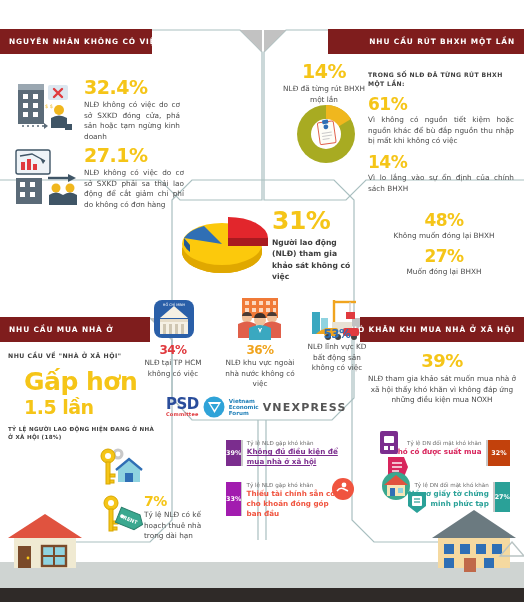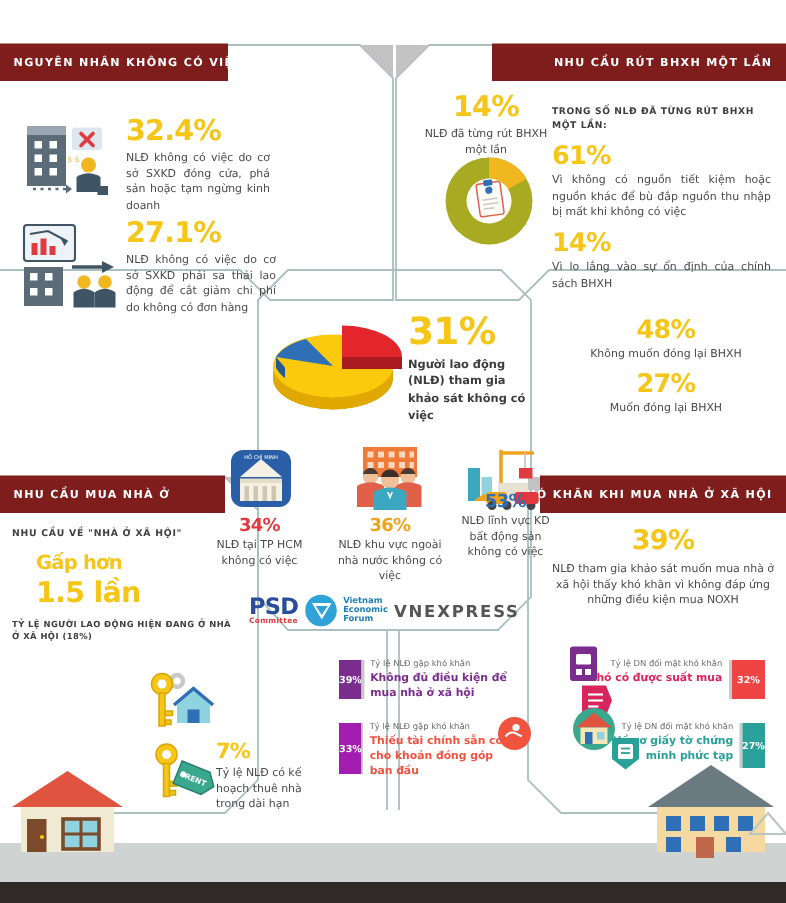--- a/index.html
+++ b/index.html
@@ -273,21 +273,21 @@
     <div style="display:flex;flex-direction:column;line-height:1.12;">
       <span style="font-size:5.6px;font-weight:bold;color:#1e7fb8;">Vietnam</span>
       <span style="font-size:5.6px;font-weight:bold;color:#1e7fb8;">Economic</span>
       <span style="font-size:5.6px;font-weight:bold;color:#1e7fb8;">Forum</span>
     </div>
     <span style="font-size:11px;font-weight:bold;color:#555;letter-spacing:1.2px;">VNEXPRESS</span>
   </div>
 
   <div style="position:absolute;left:8px;top:352px;width:150px;z-index:12;">
     <div class="cap" style="font-size:6.2px;letter-spacing:.5px;">NHU CẦU VỀ "NHÀ Ở XÃ HỘI"</div>
-    <div class="big y" style="font-size:13px;margin-top:10px;margin-left:16px;">Gấp hơn</div>
+    <div class="big y" style="font-size:25px;margin-top:10px;margin-left:16px;">Gấp hơn</div>
     <div class="big y" style="font-size:19px;margin-top:4px;margin-left:16px;">1.5 lần</div>
     <div class="cap" style="font-size:5.6px;line-height:1.5;margin-top:8px;letter-spacing:.3px;">TỶ LỆ NGƯỜI LAO ĐỘNG HIỆN ĐANG Ở NHÀ Ở XÃ HỘI (18%)</div>
   </div>
 
   <svg class="ico" style="left:96px;top:448px;z-index:13;" width="44" height="38">
     <circle cx="22" cy="6" r="5.5" fill="#c9c9c9"></circle>
     <circle cx="22" cy="6" r="2.4" fill="#ffffff"></circle>
     <circle cx="12" cy="8" r="7" fill="#f5c518" stroke="#d9a800" stroke-width="1"></circle>
     <circle cx="12" cy="8" r="3" fill="#ffffff"></circle>
     <rect x="10" y="14" width="4" height="22" fill="#f5c518" stroke="#d9a800" stroke-width="1"></rect>
@@ -328,35 +328,35 @@
   <div style="position:absolute;left:366px;top:352px;width:152px;z-index:12;" class="ctr">
     <div class="big y" style="font-size:18px;">39%</div>
     <div class="tx ctr" style="margin-top:4px;">NLĐ tham gia khảo sát muốn mua nhà ở xã hội thấy khó khăn vì không đáp ứng những điều kiện mua NOXH</div>
   </div>
 
   <div class="pill" style="left:226px;top:440px;width:124px;height:26px;z-index:16;">
     <div class="num" style="background:#7b2d8e;">39%</div>
     <div class="bar"></div>
     <div class="txt">
       <div class="lbl">Tỷ lệ NLĐ gặp khó khăn</div>
-      <div class="val" style="color:#7b2d8e;">Không đủ điều kiện để mua nhà ở xã hội</div>
+      <div class="val" style="color:#7b2d8e;text-decoration:underline;">Không đủ điều kiện để mua nhà ở xã hội</div>
     </div>
   </div>
 
   <div class="pill" style="left:226px;top:482px;width:124px;height:34px;z-index:16;">
     <div class="num" style="background:#a21caf;">33%</div>
     <div class="bar"></div>
     <div class="txt">
       <div class="lbl">Tỷ lệ NLĐ gặp khó khăn</div>
       <div class="val" style="color:#f0543f;">Thiếu tài chính sẵn có cho khoản đóng góp ban đầu</div>
     </div>
   </div>
 
   <div class="pill" style="left:386px;top:440px;width:124px;height:26px;z-index:16;flex-direction:row-reverse;">
-    <div class="num" style="background:#ef4444;">32%</div>
+    <div class="num" style="background:#c2410c;">32%</div>
     <div class="bar"></div>
     <div class="txt" style="text-align:right;">
       <div class="lbl">Tỷ lệ DN đối mặt khó khăn</div>
       <div class="val" style="color:#d8255c;">Khó có được suất mua</div>
     </div>
   </div>
 
   <div class="pill" style="left:386px;top:482px;width:124px;height:30px;z-index:16;flex-direction:row-reverse;">
     <div class="num" style="background:#2aa198;">27%</div>
     <div class="bar"></div>

